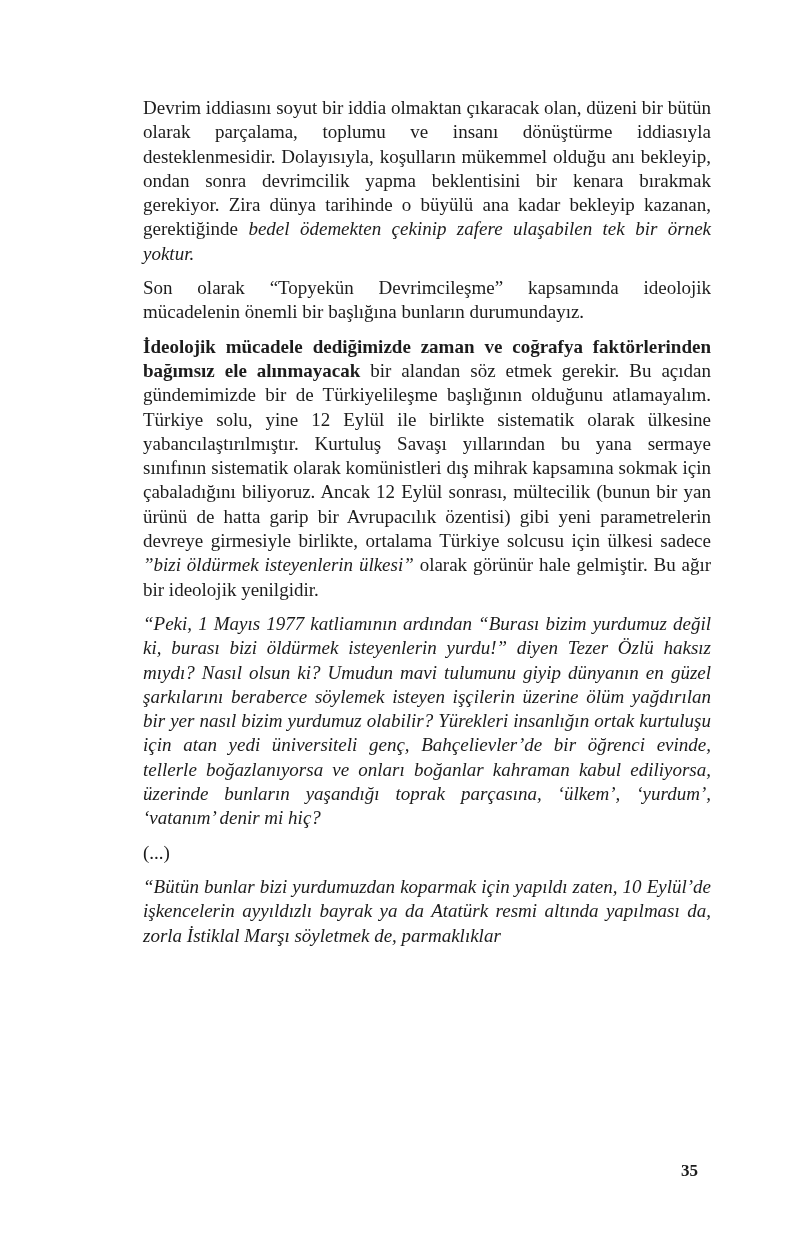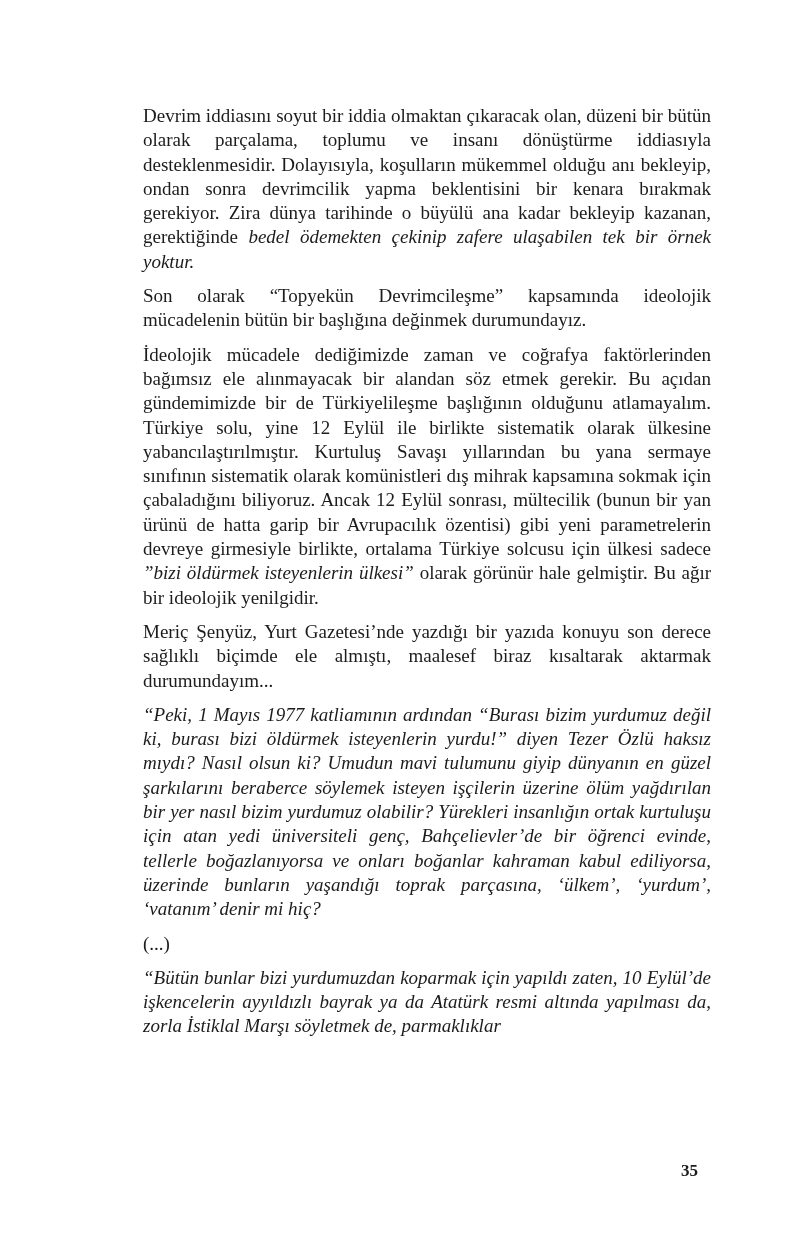--- a/index.html
+++ b/index.html
@@ -20,43 +20,42 @@
     position: absolute;
     left: 143px;
     top: 96px;
     width: 568px;
     font-size: 19px;
     line-height: 24.3px;
     text-align: justify;
     letter-spacing: 0px;
   }
   .para {
-    margin: 8px 0 10px 0;
+    margin: 0 0 10px 0;
   }
   .para:last-child {
     margin-bottom: 0;
   }
-  .b { font-weight: normal; }
+  .b { font-weight: bold; }
   .i { font-style: italic; }
   .page-number {
     position: absolute;
     right: 100px;
     bottom: 60px;
     font-size: 17px;
     font-weight: bold;
     color: #1c1c1c;
   }
 </style>
 </head>
 <body>
 
 <div class="page">
   <div class="text-block">
       <p class="para"><span>Devrim iddiasını soyut bir iddia olmaktan çıkaracak olan, düzeni bir bütün olarak parçalama, toplumu ve insanı dönüştürme iddiasıyla desteklenmesidir. Dolayısıyla, koşulların mükemmel olduğu anı bekleyip, ondan sonra devrimcilik yapma beklentisini bir kenara bırakmak gerekiyor. Zira dünya tarihinde o büyülü ana kadar bekleyip kazanan, gerektiğinde </span><span class="i">bedel ödemekten çekinip zafere ulaşabilen tek bir örnek yoktur.</span></p>
-      <p class="para"><span>Son olarak “Topyekün Devrimcileşme” kapsamında ideolojik mücadelenin bütün bir başlığına değinmek durumundayız.</span></p>
+      <p class="para"><span>Son olarak “Topyekün Devrimcileşme” kapsamında ideolojik mücadelenin önemli bir başlığına bunların durumundayız.</span></p>
       <p class="para"><span class="b">İdeolojik mücadele dediğimizde zaman ve coğrafya faktörlerinden bağımsız ele alınmayacak </span><span>bir alandan söz etmek gerekir. Bu açıdan gündemimizde bir de Türkiyelileşme başlığının olduğunu atlamayalım. Türkiye solu, yine 12 Eylül ile birlikte sistematik olarak ülkesine yabancılaştırılmıştır. Kurtuluş Savaşı yıllarından bu yana sermaye sınıfının sistematik olarak komünistleri dış mihrak kapsamına sokmak için çabaladığını biliyoruz. Ancak 12 Eylül sonrası, mültecilik (bunun bir yan ürünü de hatta garip bir Avrupacılık özentisi) gibi yeni parametrelerin devreye girmesiyle birlikte, ortalama Türkiye solcusu için ülkesi sadece </span><span class="i">”bizi öldürmek isteyenlerin ülkesi”</span><span> olarak görünür hale gelmiştir. Bu ağır bir ideolojik yenilgidir.</span></p>
-      <p class="para"><span>Meriç Şenyüz, Yurt Gazetesi’nde yazdığı bir yazıda konuyu son derece sağlıklı biçimde ele almıştı, maalesef biraz kısaltarak aktarmak durumundayım...</span></p>
       <p class="para"><span class="i">“Peki, 1 Mayıs 1977 katliamının ardından “Burası bizim yurdumuz değil ki, burası bizi öldürmek isteyenlerin yurdu!” diyen Tezer Özlü haksız mıydı? Nasıl olsun ki? Umudun mavi tulumunu giyip dünyanın en güzel şarkılarını beraberce söylemek isteyen işçilerin üzerine ölüm yağdırılan bir yer nasıl bizim yurdumuz olabilir? Yürekleri insanlığın ortak kurtuluşu için atan yedi üniversiteli genç, Bahçelievler’de bir öğrenci evinde, tellerle boğazlanıyorsa ve onları boğanlar kahraman kabul ediliyorsa, üzerinde bunların yaşandığı toprak parçasına, ‘ülkem’, ‘yurdum’, ‘vatanım’ denir mi hiç?</span></p>
       <p class="para"><span>(...)</span></p>
       <p class="para"><span class="i">“Bütün bunlar bizi yurdumuzdan koparmak için yapıldı zaten, 10 Eylül’de işkencelerin ayyıldızlı bayrak ya da Atatürk resmi altında yapılması da, zorla İstiklal Marşı söyletmek de, parmaklıklar</span></p>
     </div>
   <div class="page-number">35</div>
 </div>
 
 </body></html>

